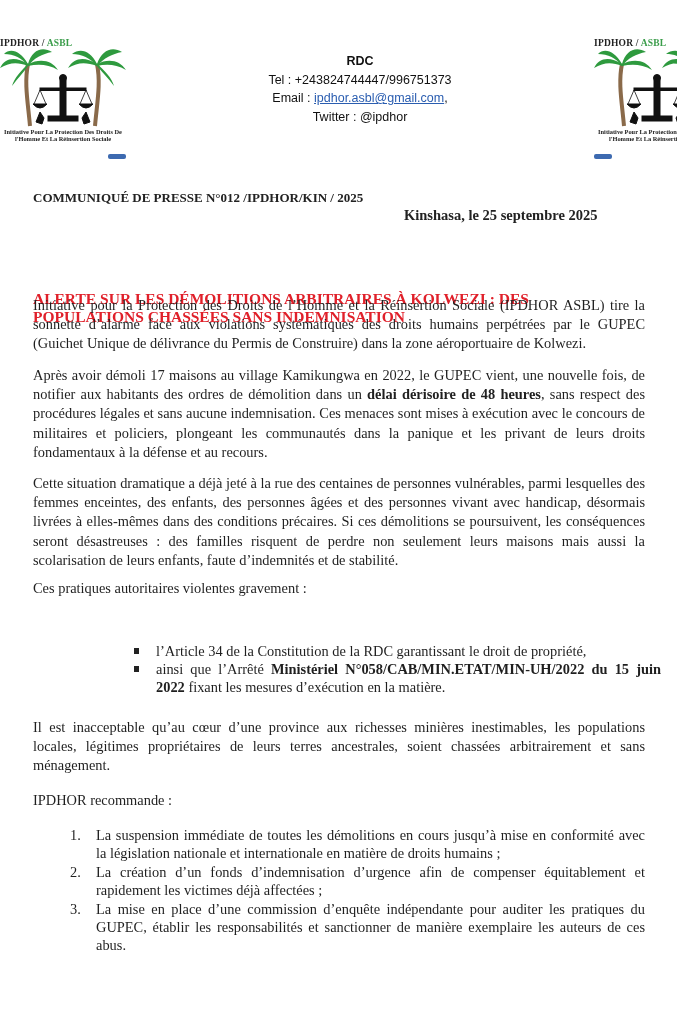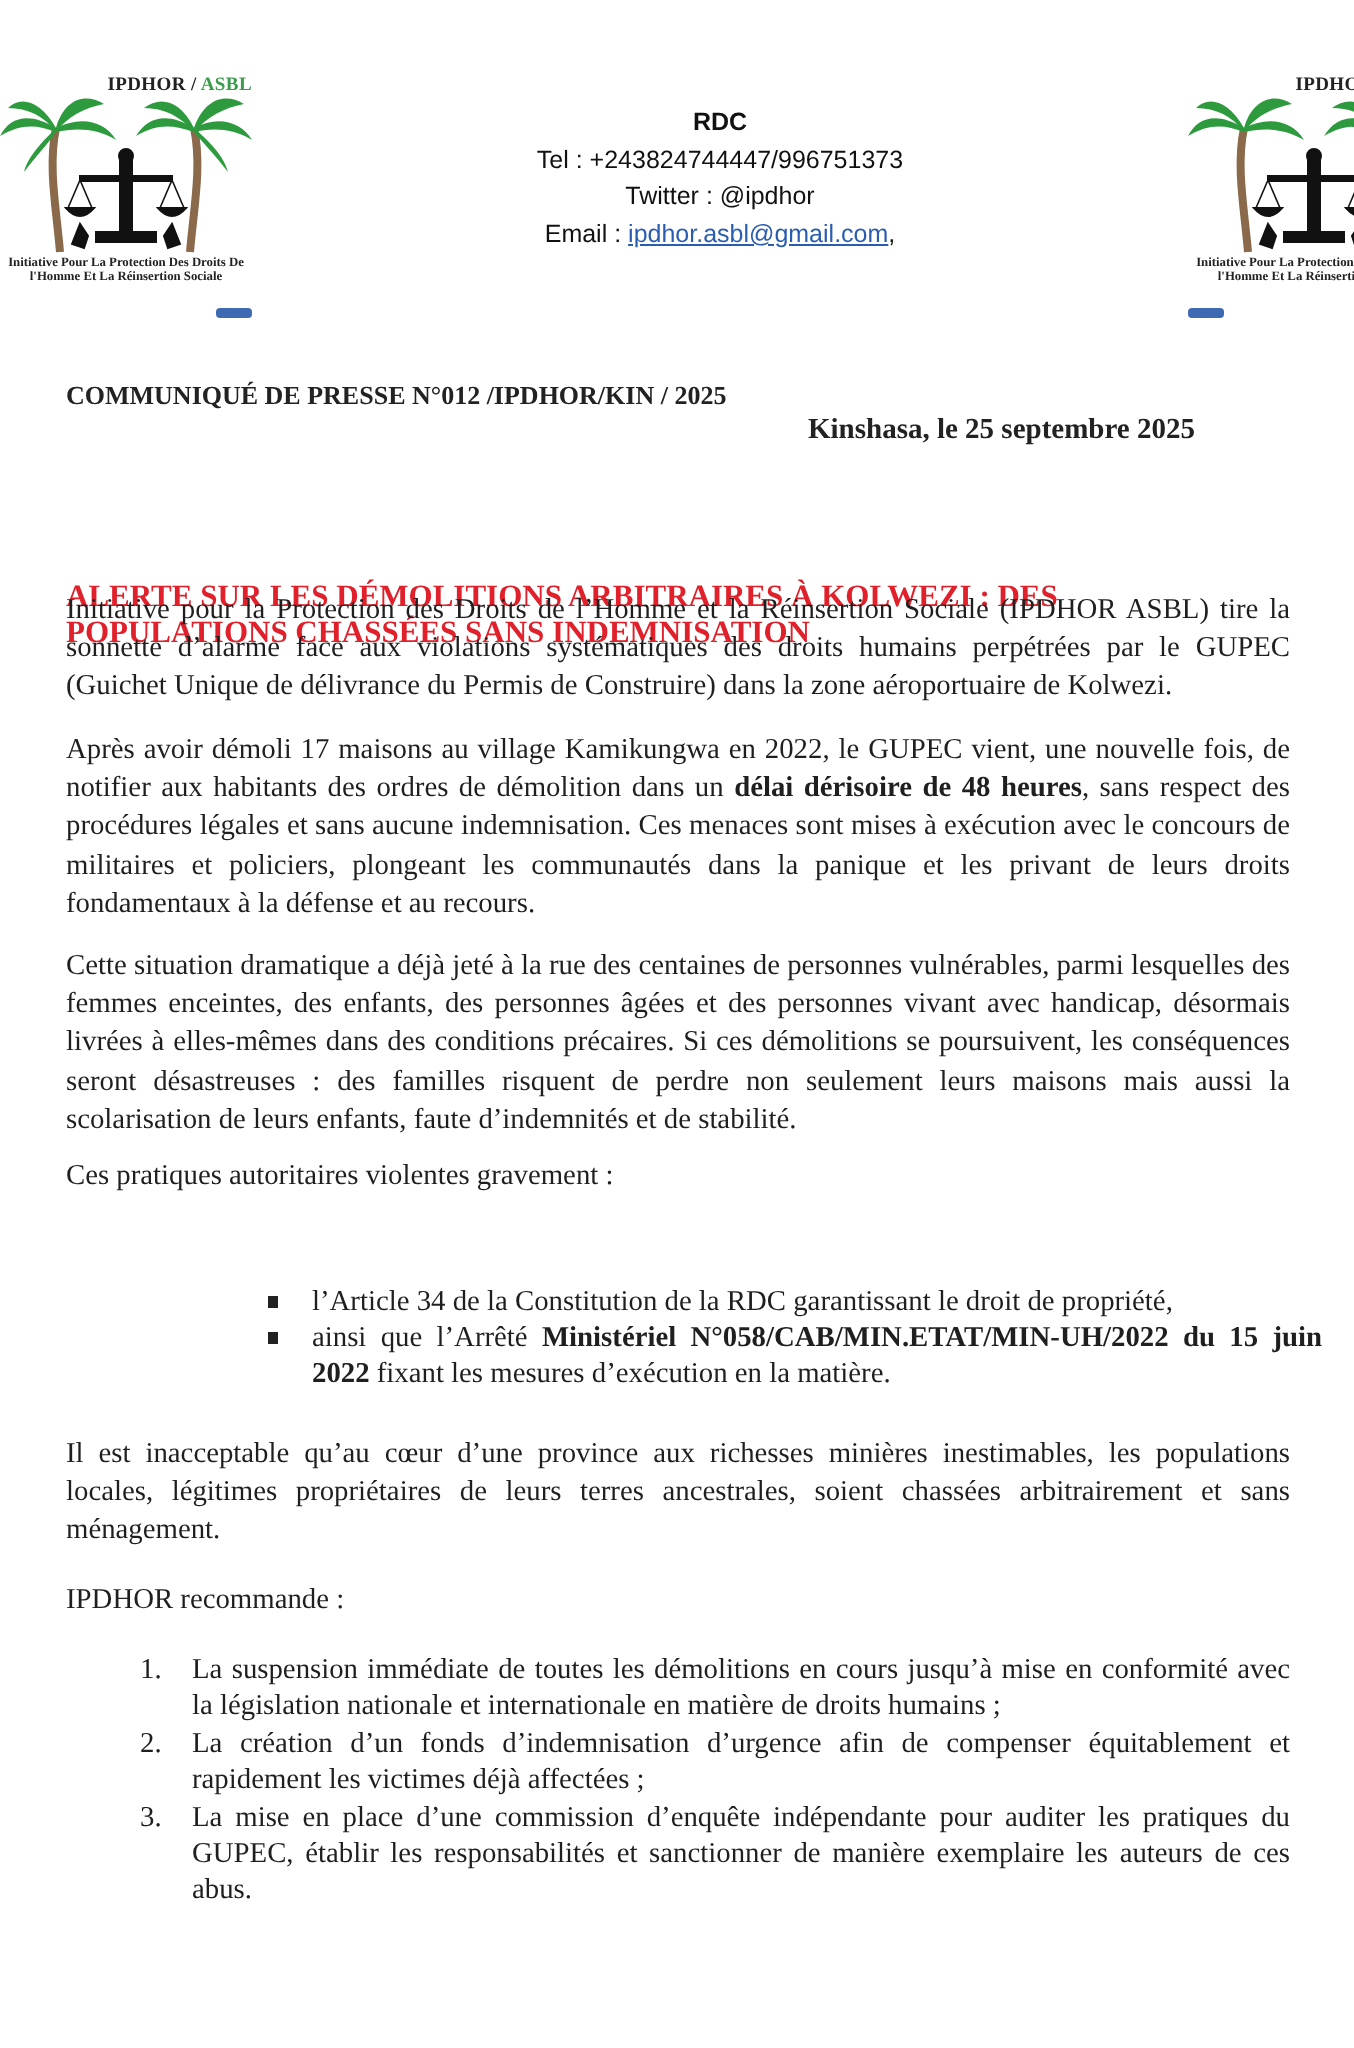--- a/index.html
+++ b/index.html
@@ -1,21 +1,21 @@
 <!DOCTYPE html>
 <html><head>
 <meta charset="utf-8">
 <style>
   html, body { margin: 0; padding: 0; background: #ffffff; }
   body { width: 677px; height: 1024px; position: relative; overflow: hidden; color: #1a1a1a; }
 
   .logo { position: absolute; top: 38px; width: 126px; height: 130px; }
   .logo.left { left: 0; }
   .logo.right { left: 594px; }
-  .logo-title { position: absolute; top: 0; left: 0; width: 100%; text-align: right; font-family: "Liberation Serif", serif; font-weight: bold; font-size: 9.5px; color: #222; letter-spacing: 0.2px; }
+  .logo-title { position: absolute; top: 0; left: 0; width: 100%; text-align: left; font-family: "Liberation Serif", serif; font-weight: bold; font-size: 9.5px; color: #222; letter-spacing: 0.2px; }
   .logo-title .asbl { color: #3a9d4a; }
   .logo svg { position: absolute; top: 10px; left: 0; }
   .logo-caption { position: absolute; top: 90px; left: 0; width: 126px; text-align: center; font-family: "Liberation Serif", serif; font-weight: bold; font-size: 6.4px; line-height: 7px; color: #222; }
   .logo-bar { position: absolute; top: 116px; left: 108px; width: 18px; height: 5px; background: #3d6ab0; border-radius: 2px; }
   .logo.right .logo-bar { left: 0; }
 
   .header-contact { position: absolute; top: 52px; left: 120px; width: 480px; text-align: center; font-family: "Liberation Sans", sans-serif; font-size: 12.5px; line-height: 18.6px; color: #111; }
   .header-contact .addr { font-weight: bold; }
   .header-contact a { color: #2a5db0; text-decoration: underline; }
 
@@ -69,22 +69,22 @@
       <path d="M90 74 L 86 64 L 82 70 L 84 76 Z"></path>
     </g>
   </svg>
   <div class="logo-caption">Initiative Pour La Protection Des Droits De l'Homme Et La Réinsertion Sociale</div>
   <div class="logo-bar"></div>
 </div>
 
 <div class="header-contact">
   <div class="addr">RDC</div>
   <div>Tel : +243824744447/996751373</div>
+  <div><span>Email : </span><a>ipdhor.asbl@gmail.com</a><span>,</span></div>
   <div>Twitter : @ipdhor</div>
-  <div><span>Email : </span><a>ipdhor.asbl@gmail.com</a><span>,</span></div>
 </div>
 
 <div class="logo right">
   <div class="logo-title"><span>IPDHOR</span><span> / </span><span class="asbl">ASBL</span></div>
   <svg width="126" height="82" viewBox="0 0 126 82">
     <path d="M30 78 C 28 55, 24 35, 28 16" stroke="#8a6a4a" stroke-width="4" fill="none"></path>
     <path d="M95 78 C 97 55, 101 35, 97 16" stroke="#8a6a4a" stroke-width="4" fill="none"></path>
     <g fill="#2e9a3e">
       <path d="M28 16 C 15 8, 5 10, 0 20 C 10 14, 18 14, 28 18 Z"></path>
       <path d="M28 16 C 20 2, 10 0, 4 6 C 14 6, 22 10, 28 18 Z"></path>

